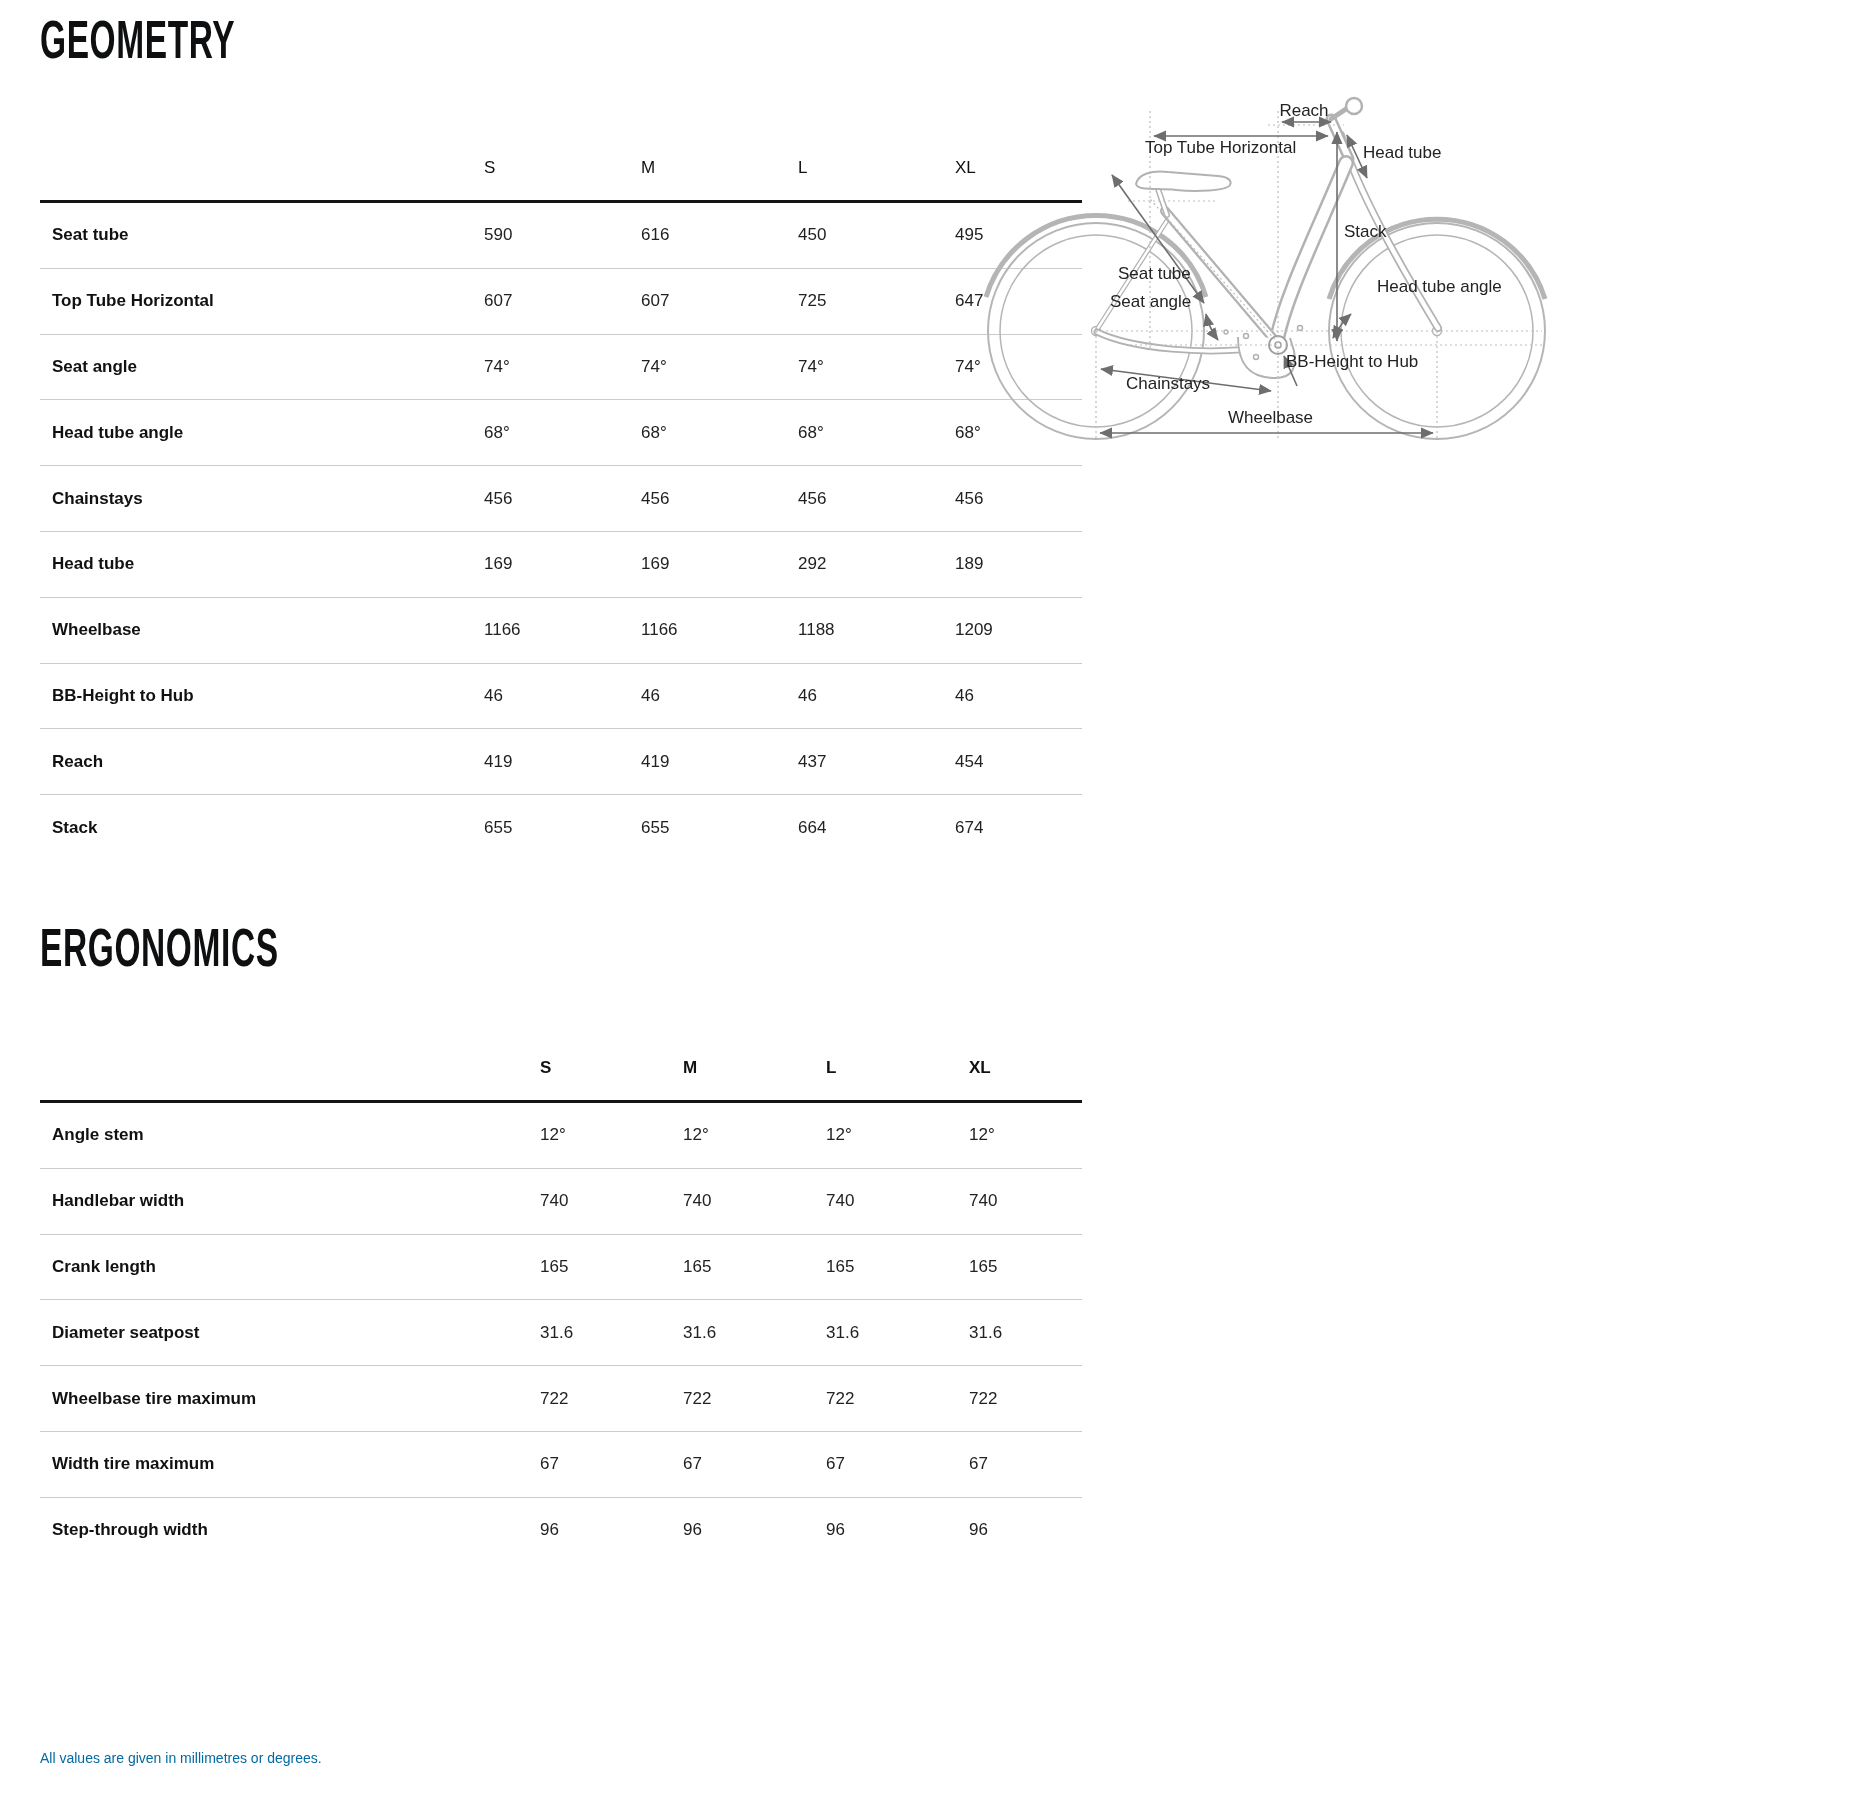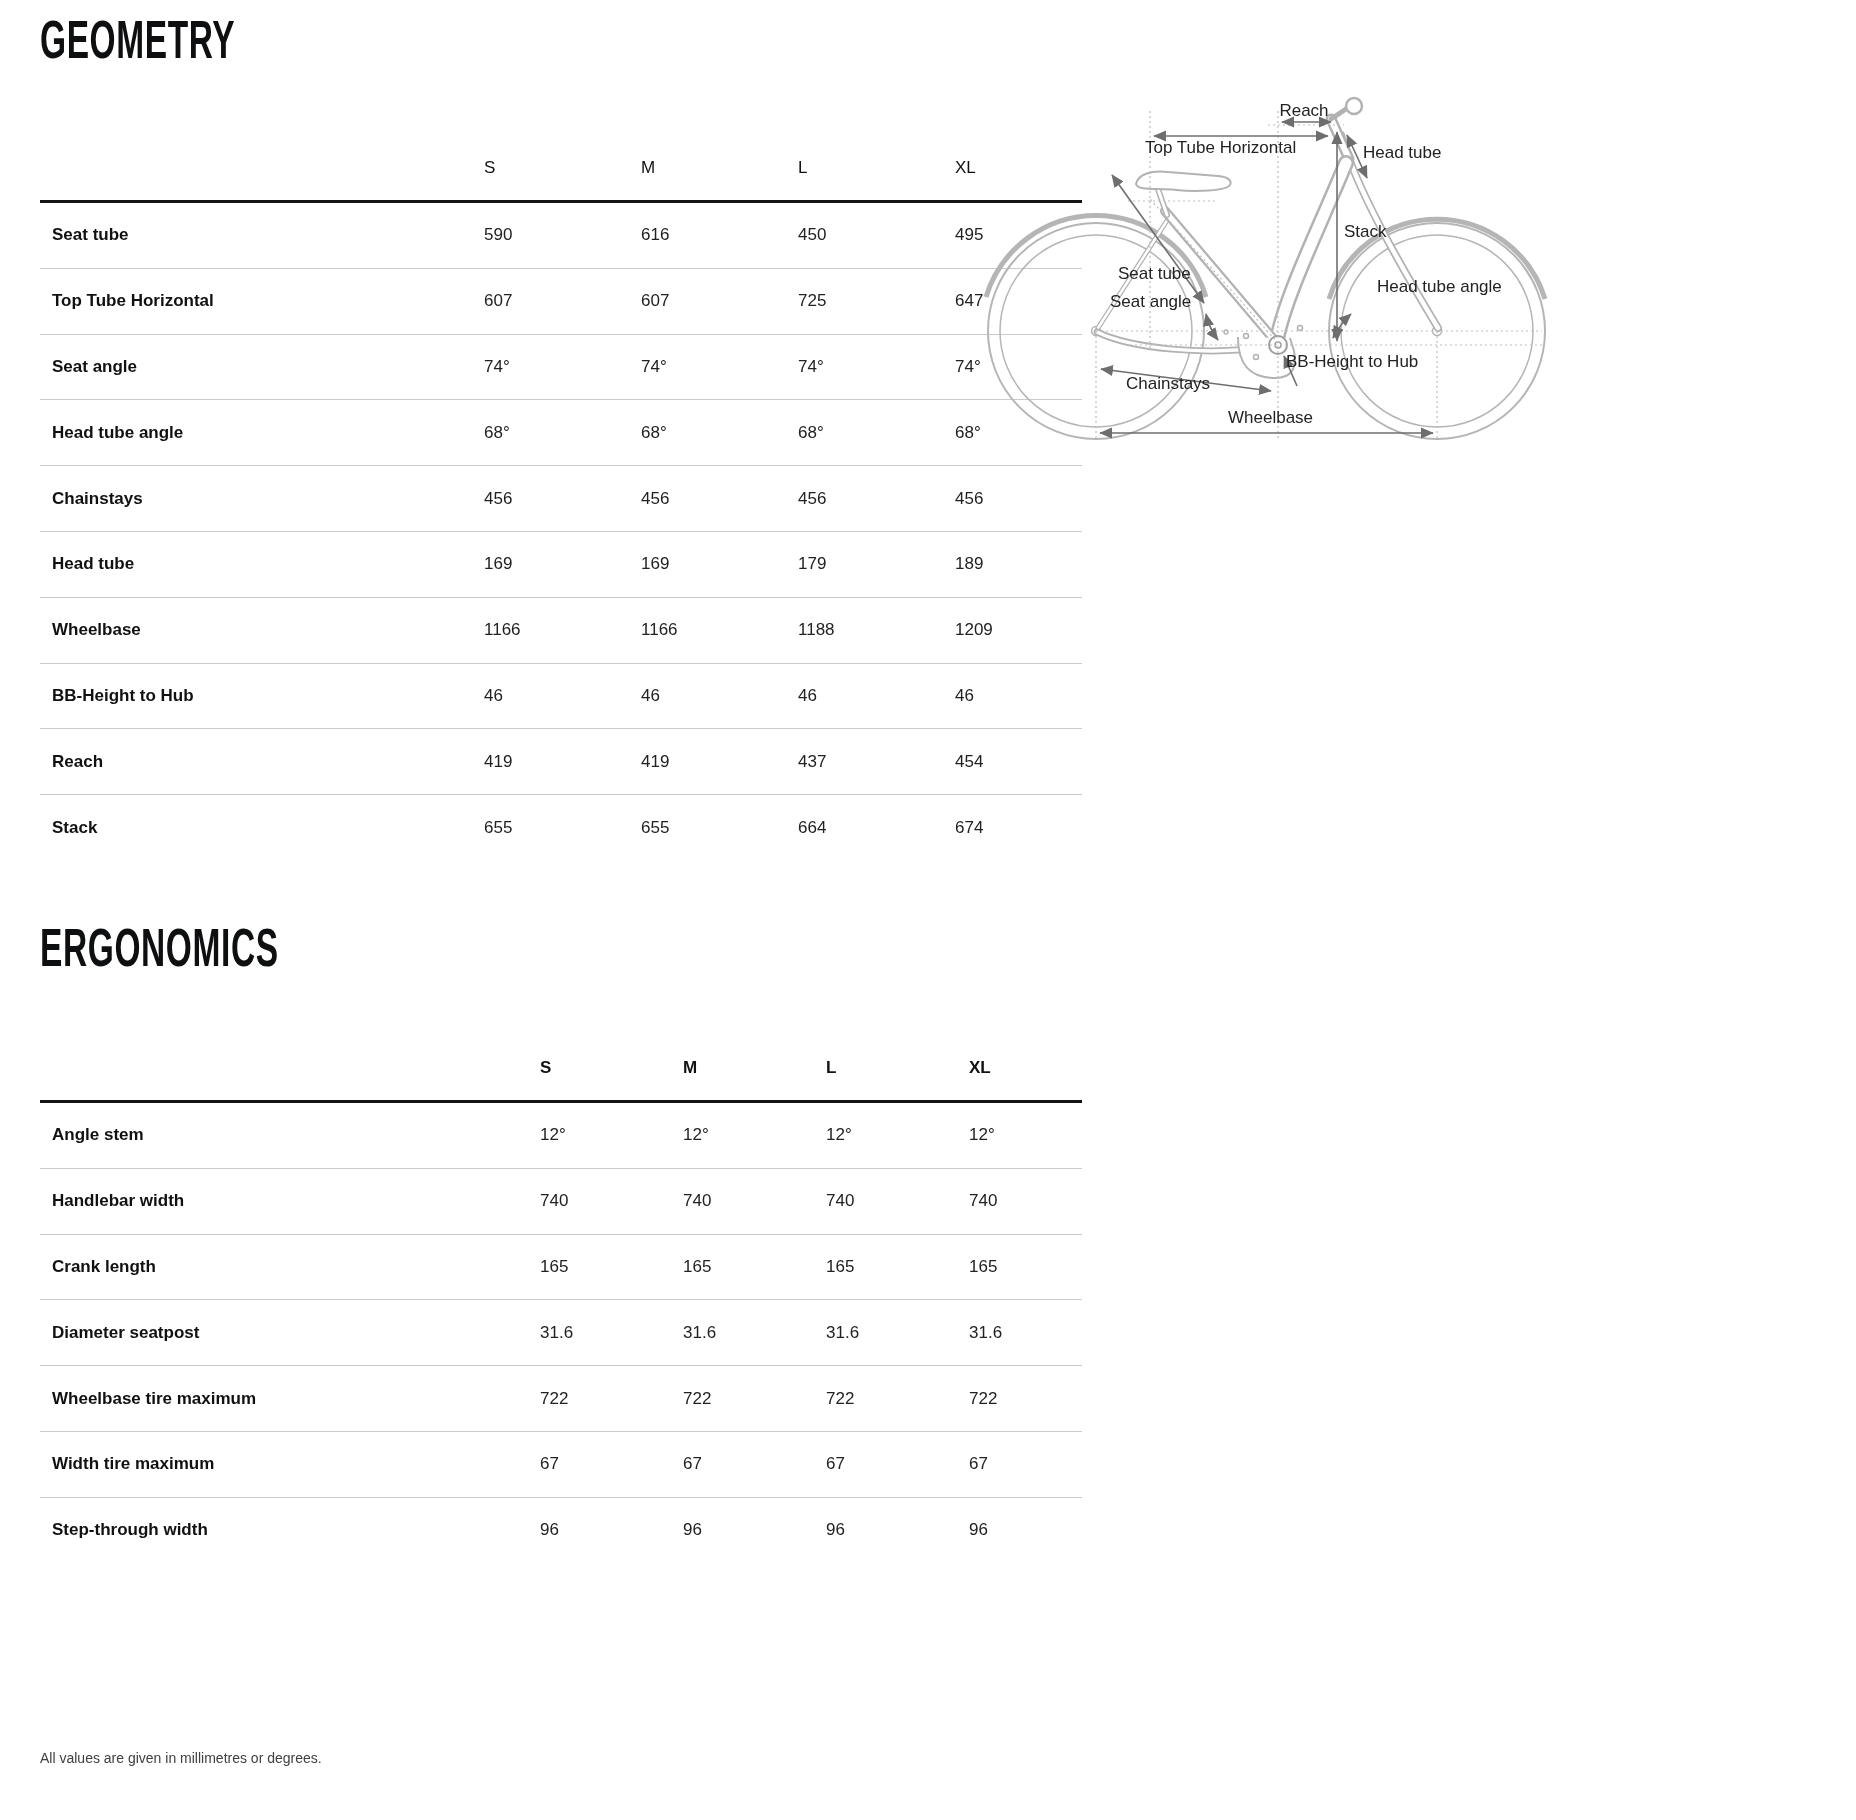--- a/index.html
+++ b/index.html
@@ -33,21 +33,21 @@
     padding:0 0 0 12px;font-size:17px;font-weight:700;color:#111;
   }
   table.spec tbody td{
     height:64.8px;vertical-align:middle;padding:0 0 0 30px;
     font-size:17px;font-weight:400;color:#222;
   }
   table.spec tbody tr{border-bottom:1px solid #c9ccce;}
   table.spec tbody tr:last-child{border-bottom:none;}
   #footnote{
     position:absolute;left:40px;top:1750px;
-    font-size:14px;color:#404040;
+    font-size:14px;color:#0369a1;
   }
   #bike-diagram{position:absolute;left:980px;top:85px;}
   #bike-diagram text{font-family:"Liberation Sans",sans-serif;font-size:17px;fill:#232323;}
   .tube-out{stroke:#b2b2b2;fill:none;stroke-linecap:round;}
   .tube-in{stroke:#ffffff;fill:none;stroke-linecap:round;}
   .wheel{stroke:#b5b5b5;fill:none;}
   .dotted{stroke:#bdbdbd;stroke-width:1.2;stroke-dasharray:2,3;fill:none;}
   .dim{stroke:#6e6e6e;stroke-width:1.6;fill:none;}
 </style>
 </head>
@@ -105,21 +105,21 @@
         <th>Chainstays</th>
         <td>456</td>
         <td>456</td>
         <td>456</td>
         <td>456</td>
       </tr>
       <tr>
         <th>Head tube</th>
         <td>169</td>
         <td>169</td>
-        <td>179</td>
+        <td>292</td>
         <td>189</td>
       </tr>
       <tr>
         <th>Wheelbase</th>
         <td>1166</td>
         <td>1166</td>
         <td>1188</td>
         <td>1209</td>
       </tr>
       <tr>

